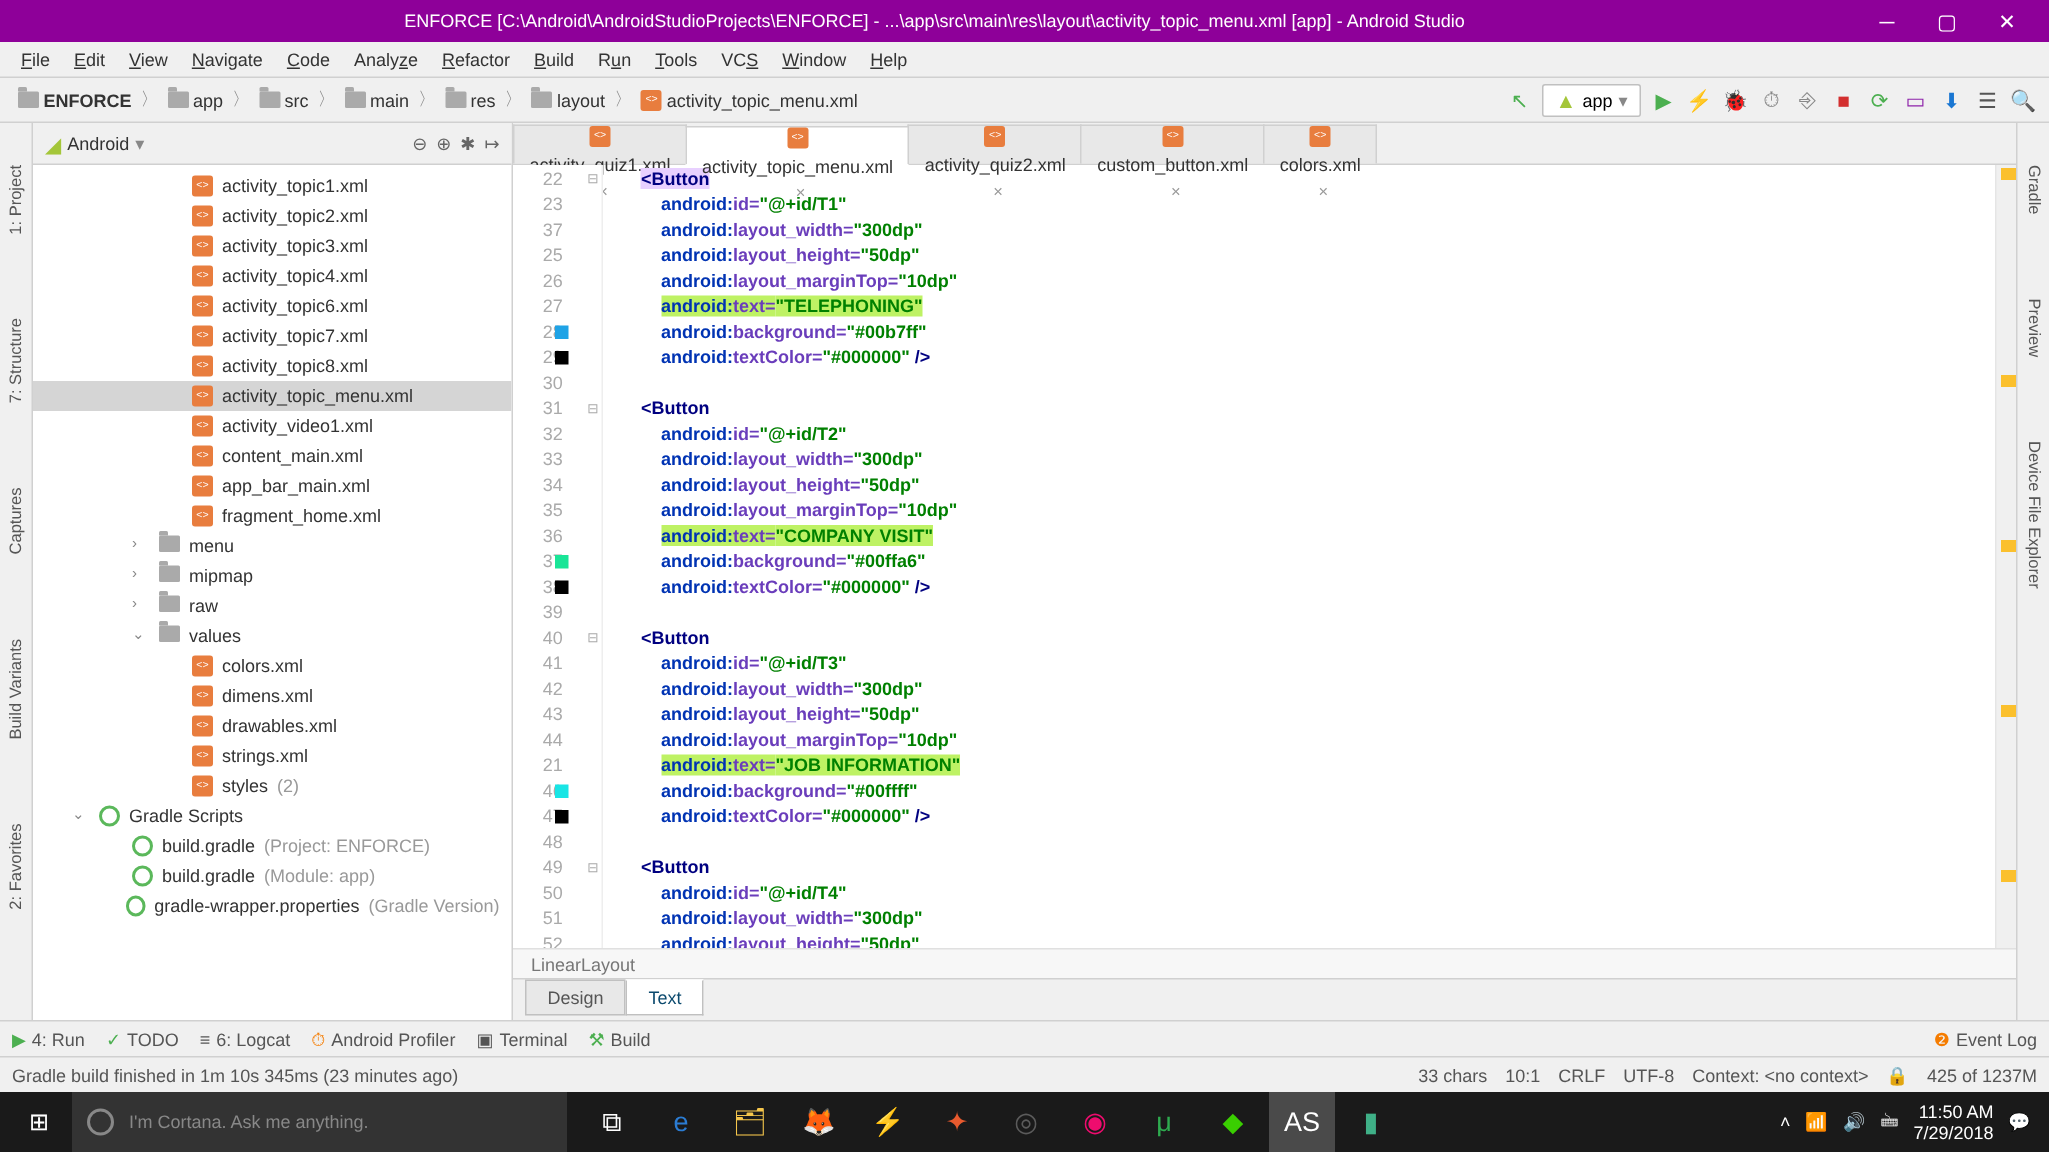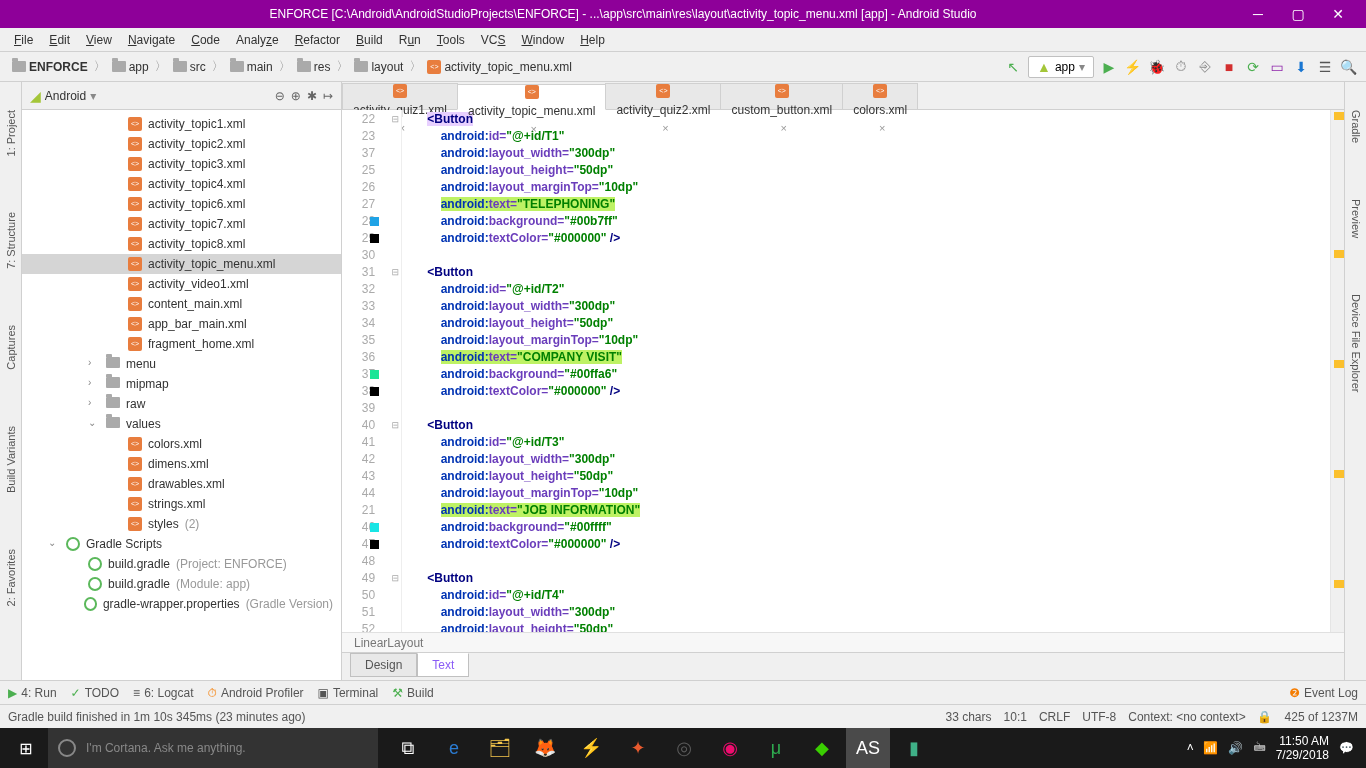--- a/index.html
+++ b/index.html
@@ -61,21 +61,21 @@
 .code .ns { color: #0033b3; font-weight: bold; }
 .code .val { color: #008000; font-weight: bold; }
 .code .hl { background: #bef264; }
 .code .sel { background: #e8d0ff; }
 .right-strip { width: 14px; background: #f0f0f0; border-left: 1px solid #e5e5e5; position: relative; }
 .right-strip .warn { position: absolute; right: 0; width: 10px; height: 8px; background: #fbc02d; }
 
 .editor-footer { height: 20px; background: #f7f7f7; border-top: 1px solid #e0e0e0; display: flex; align-items: center; padding: 0 12px; color: #777; font-size: 11px; }
 .editor-tabs-bottom { height: 28px; background: #f0f0f0; border-top: 1px solid #d0d0d0; display: flex; align-items: flex-start; padding-left: 8px; }
 .btab { padding: 4px 14px; border: 1px solid #c0c0c0; background: #e8e8e8; font-size: 12px; color: #555; }
-.btab.active { background: #fff; border-top: 1px solid #fff; color: #8b5cf6; }
+.btab.active { background: #fff; border-top: 1px solid #fff; color: #0c4a6e; }
 
 .bottom-toolbar { height: 24px; background: #f0f0f0; border-top: 1px solid #d0d0d0; display: flex; align-items: center; padding: 0 8px; gap: 14px; font-size: 11px; color: #555; }
 .bottom-toolbar .bt { display: flex; align-items: center; gap: 4px; }
 .bottom-toolbar .spacer { flex: 1; }
 
 .statusbar { height: 24px; background: #f0f0f0; border-top: 1px solid #d0d0d0; display: flex; align-items: center; padding: 0 8px; font-size: 11px; color: #555; gap: 12px; }
 .statusbar .spacer { flex: 1; }
 
 .taskbar { height: 40px; background: #1a1a1a; display: flex; align-items: center; padding: 0 4px; color: #fff; }
 .taskbar .start { width: 44px; height: 40px; display: flex; align-items: center; justify-content: center; font-size: 16px; background: #1a1a1a; }

